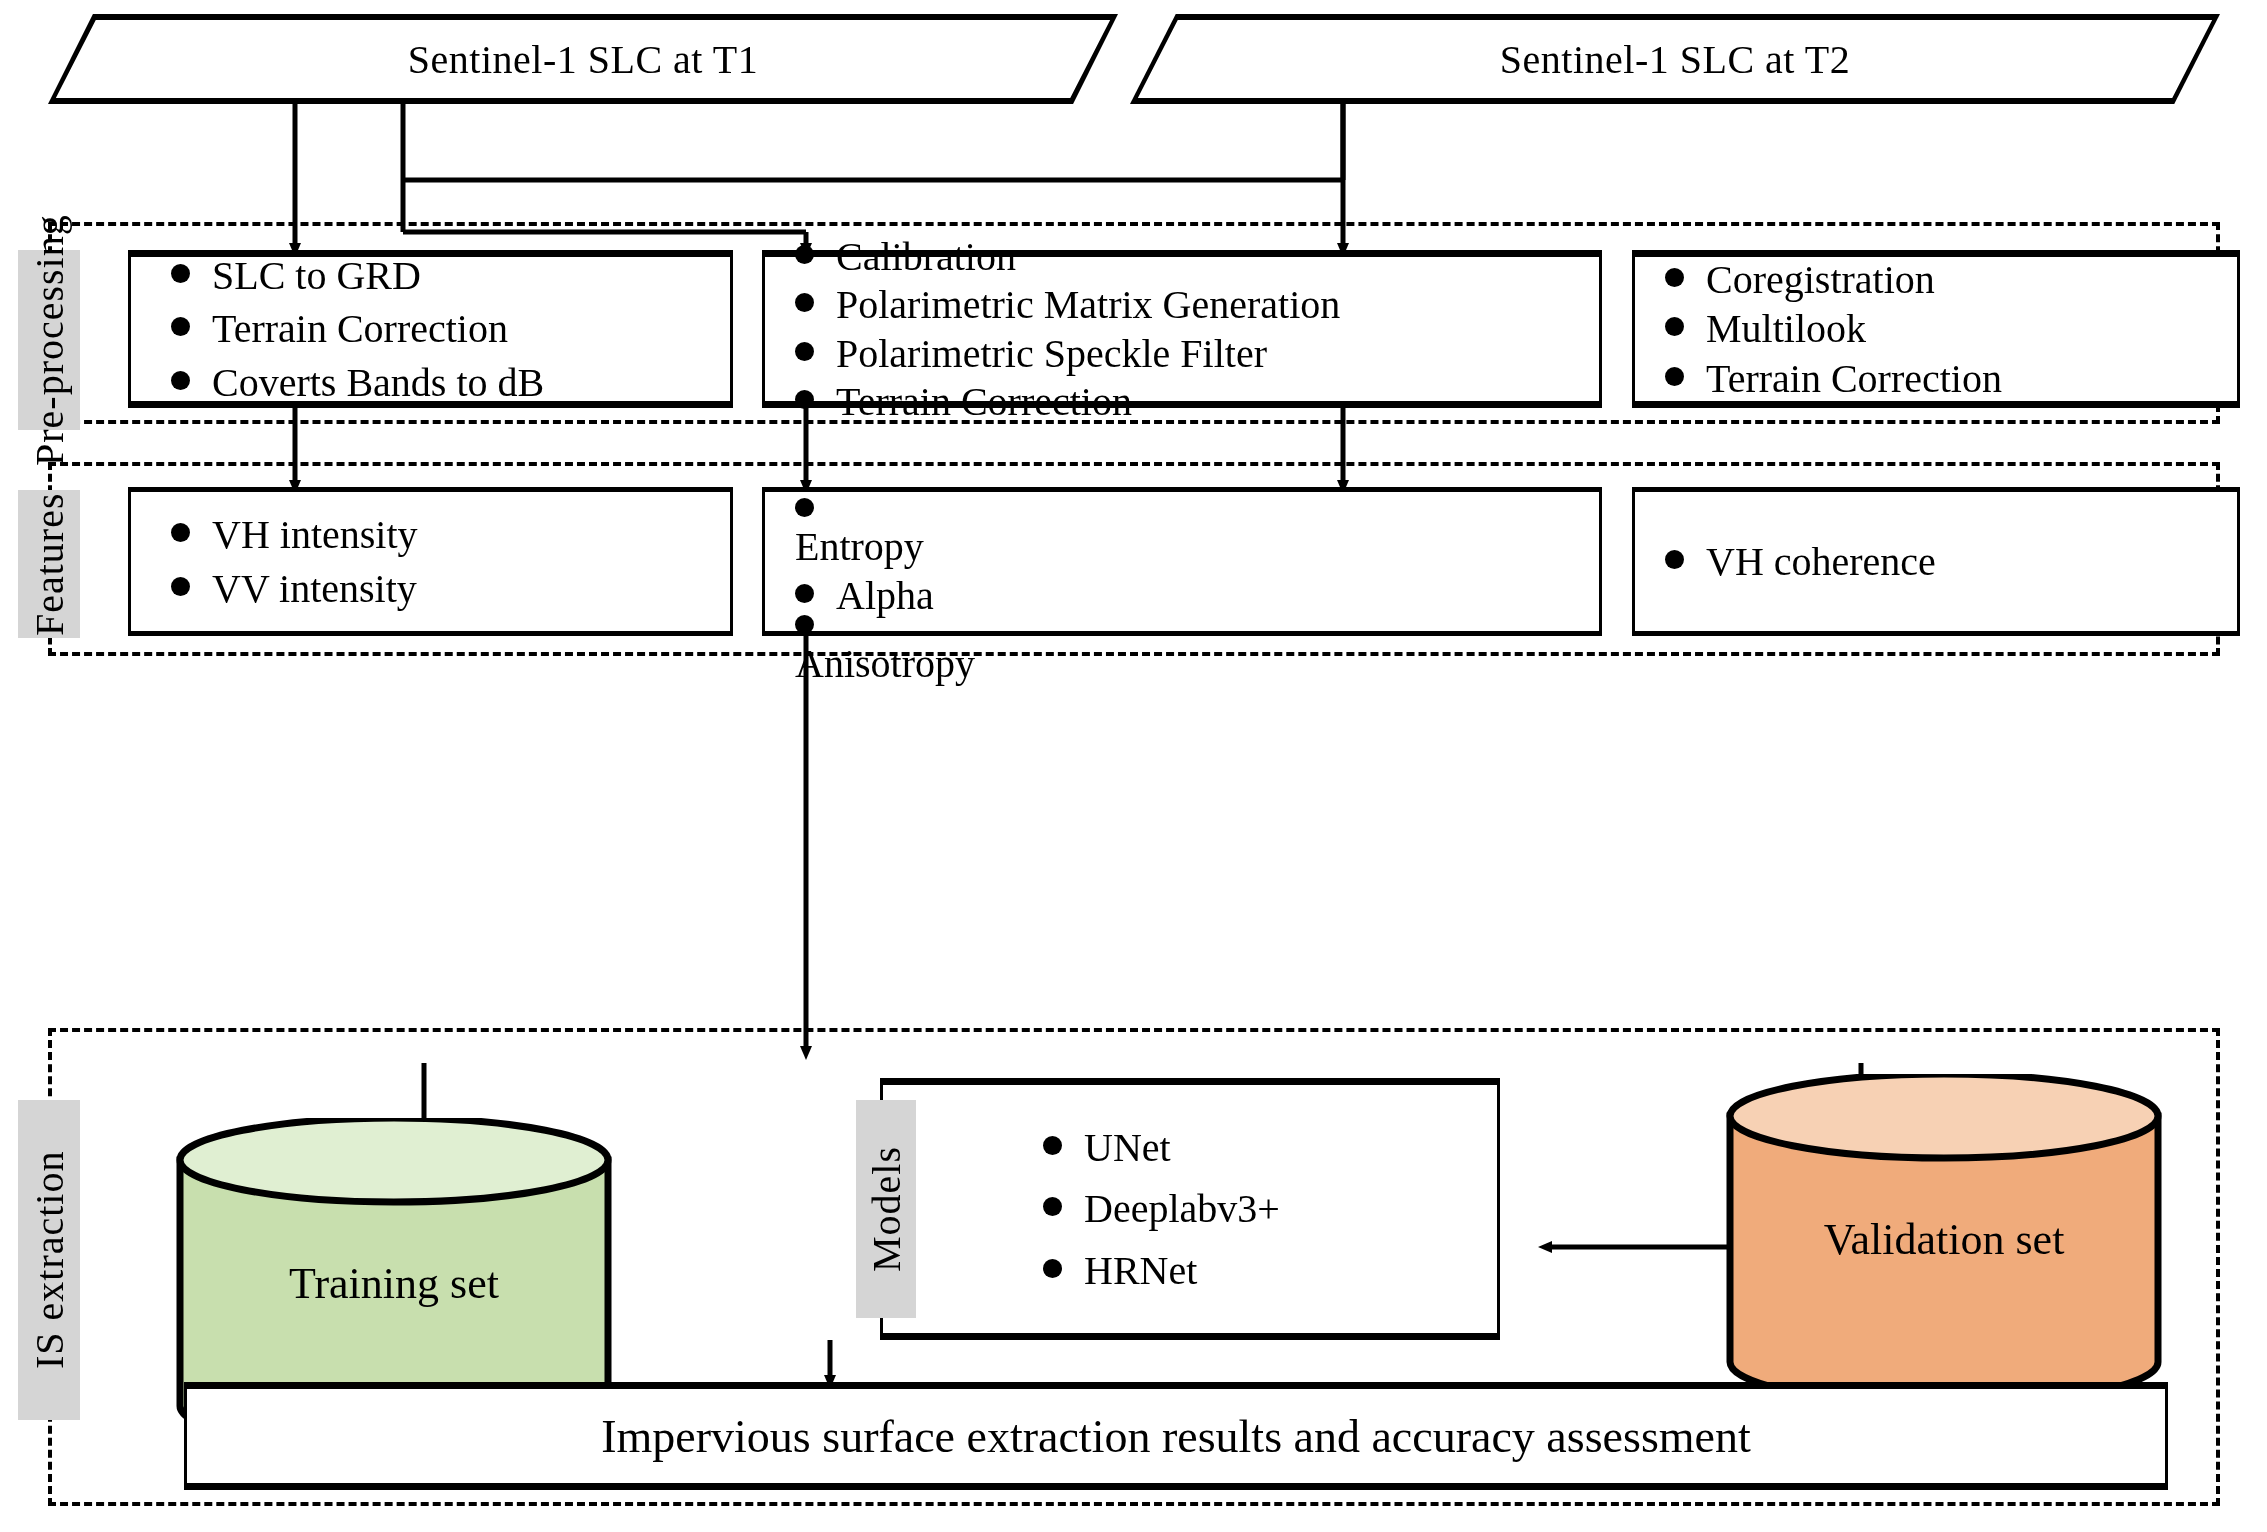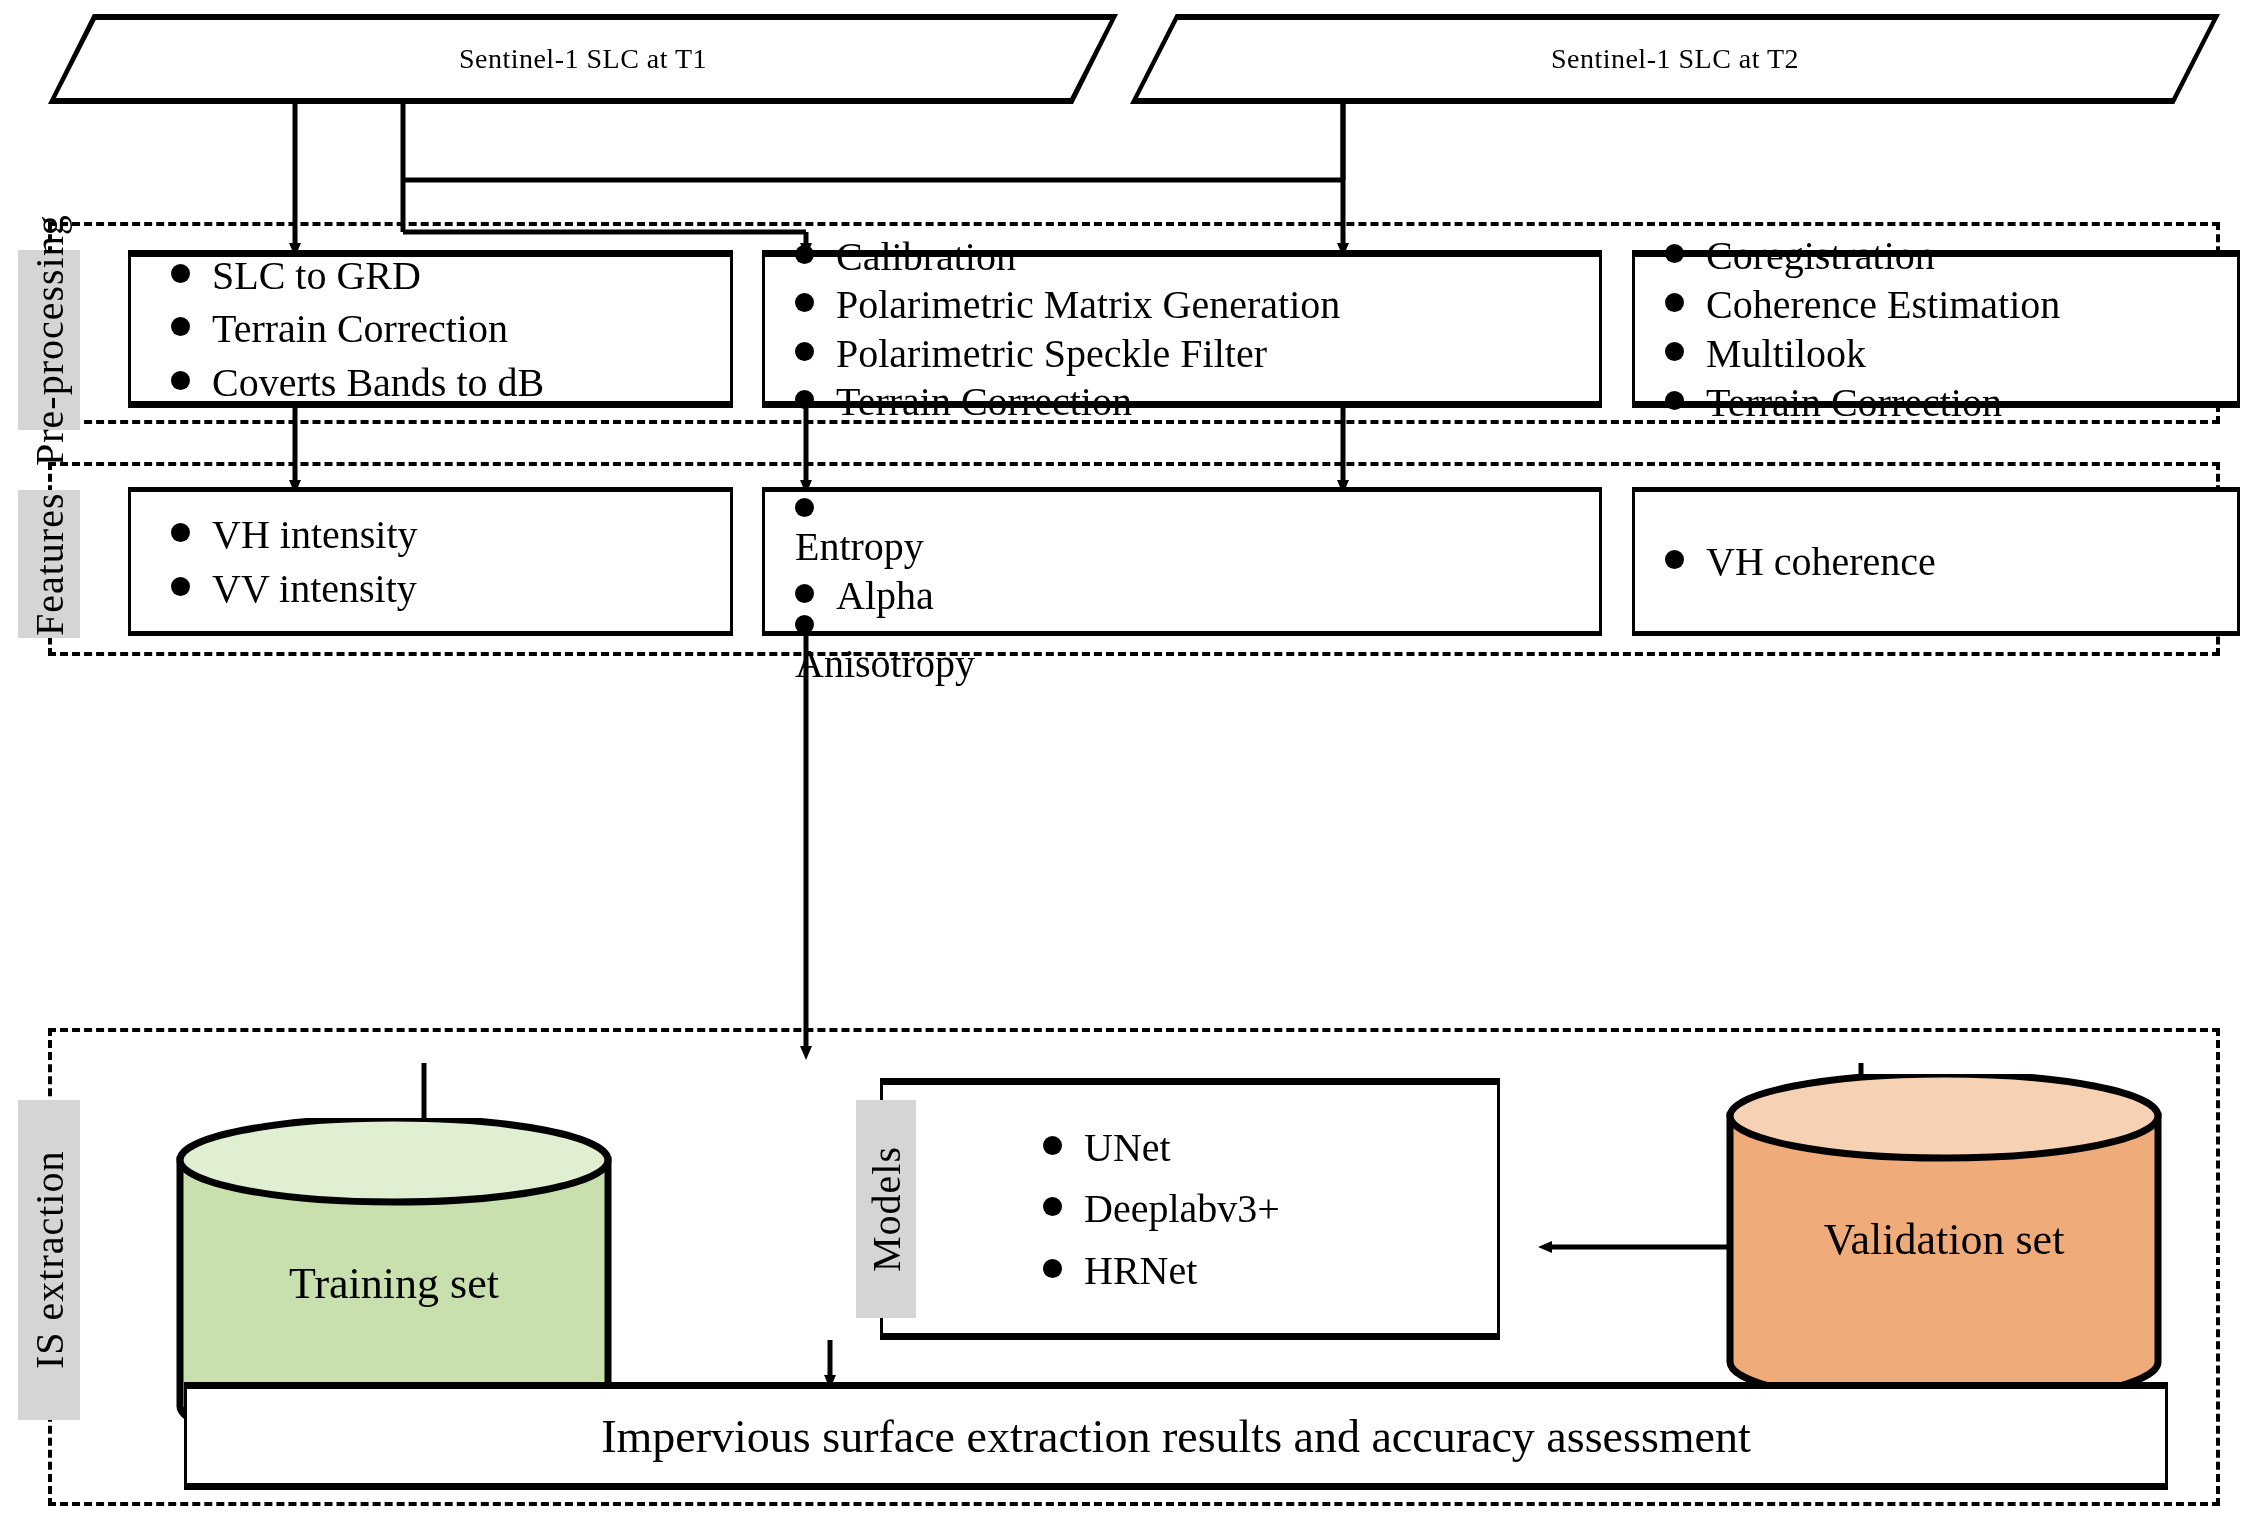--- a/index.html
+++ b/index.html
@@ -9,21 +9,21 @@
     color:#000;
   }
   #stage{position:absolute;left:0;top:0;width:2267px;height:1532px;}
   svg.layer{position:absolute;left:0;top:0;width:2267px;height:1532px;pointer-events:none;}
 
   
   .para{
     position:absolute;
     display:flex;align-items:center;justify-content:center;
     background:#fff;
-    font-size:28px;letter-spacing:.5px;
+    font-size:40px;letter-spacing:.5px;
     clip-path:polygon(4.2% 0,100% 0,95.8% 100%,0 100%);
   }
   .para .inner{position:relative;z-index:2;}
 
   
   .pbox{
     position:absolute;background:#fff;
     border:3px solid #000;
     border-top-width:7px;border-bottom-width:7px;
     box-sizing:border-box;
@@ -176,24 +176,20 @@
   </div>
 
   <div class="pbox" style="left:1632px;top:250px;width:608px;height:158px;">
     <ul class="bul" style="padding-left:30px;">
       <li style="margin:2px 0;">
           <span class="dot"></span>
           <span>Coregistration</span>
         </li>
       <li style="margin:2px 0;">
           <span class="dot"></span>
-          <span>Coherence Estimation</span>
-        </li>
-      <li style="margin:2px 0;">
-          <span class="dot"></span>
           <span>Multilook</span>
         </li>
       <li style="margin:2px 0;">
           <span class="dot"></span>
           <span>Terrain Correction</span>
         </li>
     </ul>
   </div>
 
   <div class="group" style="left:48px;top:462px;width:2172px;height:194px;"></div>

